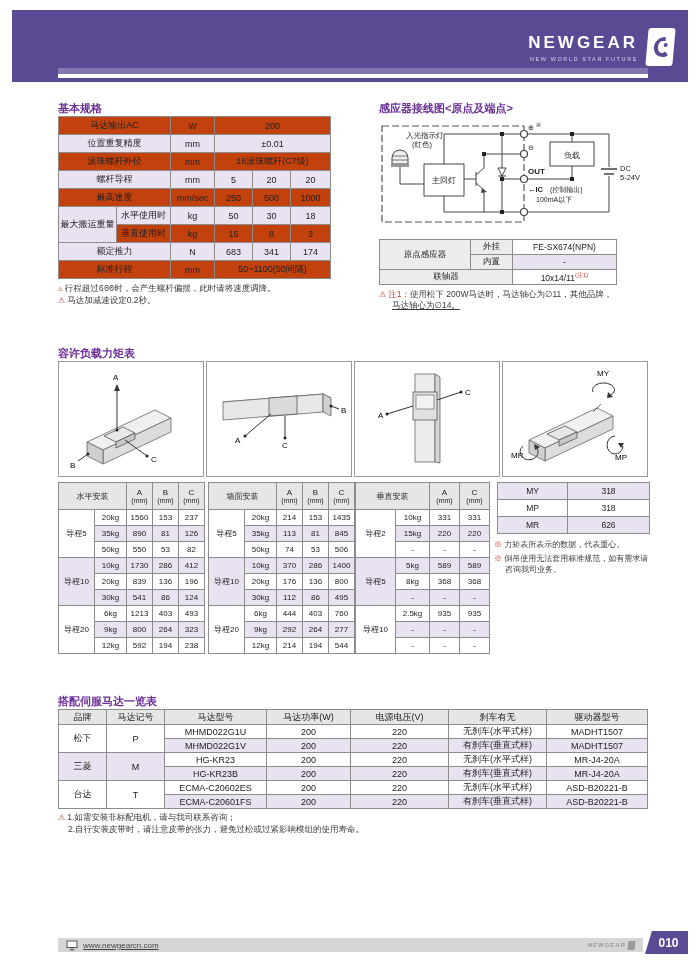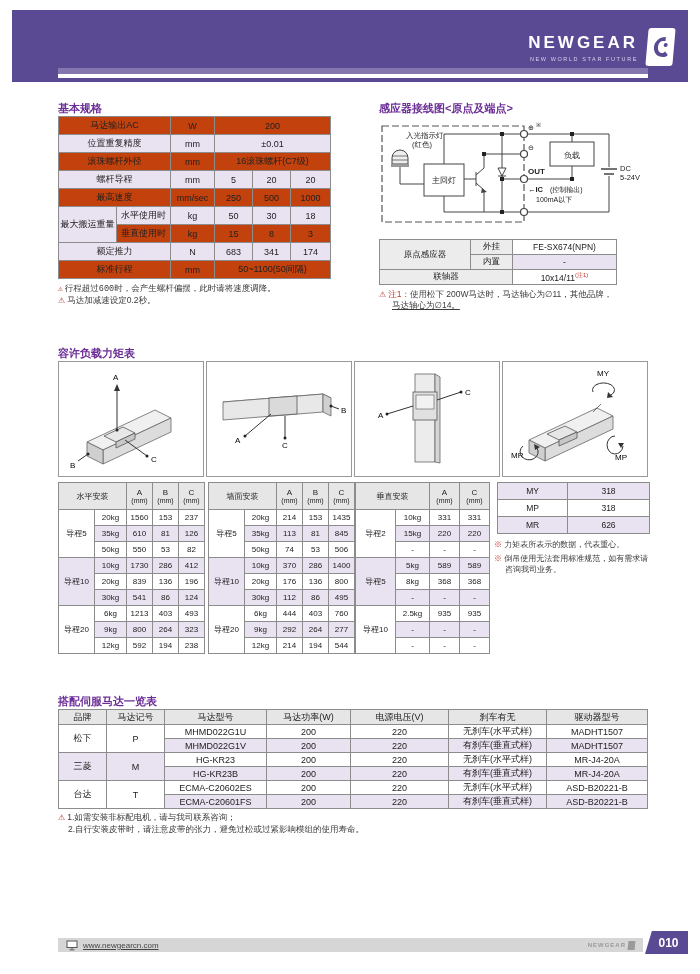--- a/index.html
+++ b/index.html
@@ -354,21 +354,21 @@
   </tr>
   <tr>
         <td rowspan="3" class="grp">导程5</td>
         <td>20kg</td>
         <td>1560</td>
         <td>153</td>
         <td>237</td>
       </tr>
   <tr class="l">
         <td>35kg</td>
-        <td>610</td>
+        <td>890</td>
         <td>81</td>
         <td>126</td>
       </tr>
   <tr>
         <td>50kg</td>
         <td>550</td>
         <td>53</td>
         <td>82</td>
       </tr>
   <tr class="l">

